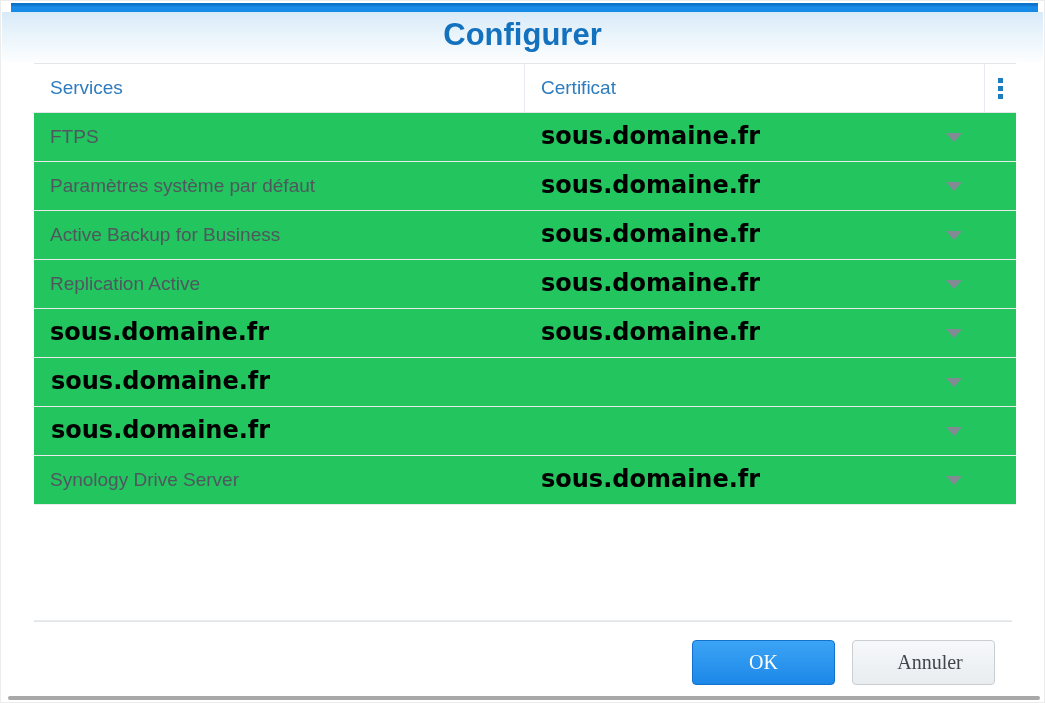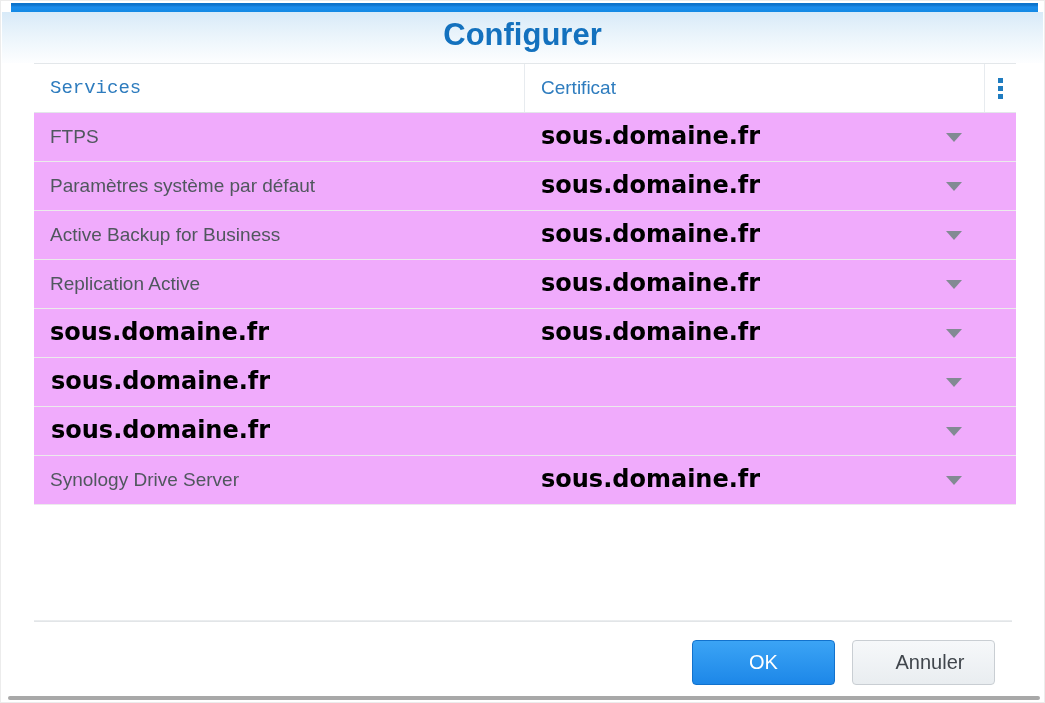--- a/index.html
+++ b/index.html
@@ -39,33 +39,33 @@
   .grid-header{
     display:flex;height:48px;
     border-top:1px solid #e3e7ea;
     border-bottom:1px solid #e3e7ea;
     background:#ffffff;
   }
   .hcol{
     line-height:48px;font-size:19px;color:#2e7cbe;
     padding-left:16px;box-sizing:border-box;
   }
-  .hcol-services{width:490px;font-family:Liberation Mono, monospace;}
+  .hcol-services{width:490px;}
   .hcol-cert{width:460px;border-left:1px solid #e7ebef;}
   .hcol-menu{
     flex:1;border-left:1px solid #e7ebef;
     display:flex;align-items:center;justify-content:center;
     padding-left:0;cursor:pointer;
   }
   .kebab{display:inline-flex;flex-direction:column;gap:3px;}
   .kebab i{width:5px;height:5px;background:#1f7cc0;display:block;}
   .grid-row{
     display:flex;height:48px;
     border-bottom:1px solid #ebebeb;
-    background:#f0abfc;
+    background:#22c55e;
   }
   .cell-service{
     width:490px;box-sizing:border-box;
     padding-left:16px;
     line-height:47px;font-size:19px;color:#50575e;
     white-space:nowrap;overflow:hidden;
   }
   .cell-service.svc-bold{
     font-family:"DejaVu Sans", sans-serif;
     font-weight:bold;color:#000;font-size:24px;
@@ -86,21 +86,21 @@
     border-top:9px solid #828a93;
   }
   
   .footer-divider{
     position:absolute;left:33px;right:32px;top:619px;height:2px;
     background:linear-gradient(#eef0f2, #dee1e4);
   }
   .btn{
     position:absolute;top:639px;height:45px;width:143px;
     box-sizing:border-box;border-radius:4px;
-    font-family:Liberation Sans, sans-serif;
+    font-family:Liberation Serif, serif;
     font-size:20px;text-align:center;line-height:43px;
     cursor:pointer;user-select:none;
   }
   .btn-ok{
     left:691px;
     background:linear-gradient(#3ba4f5, #1d87e8);
     border:1px solid #1272cd;
     color:#ffffff;
   }
   .btn-cancel{

